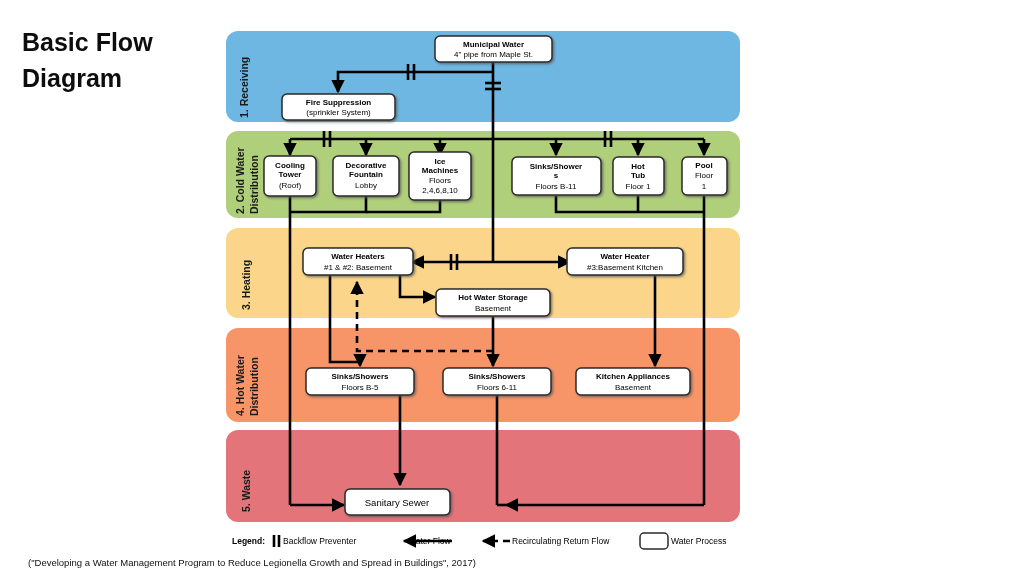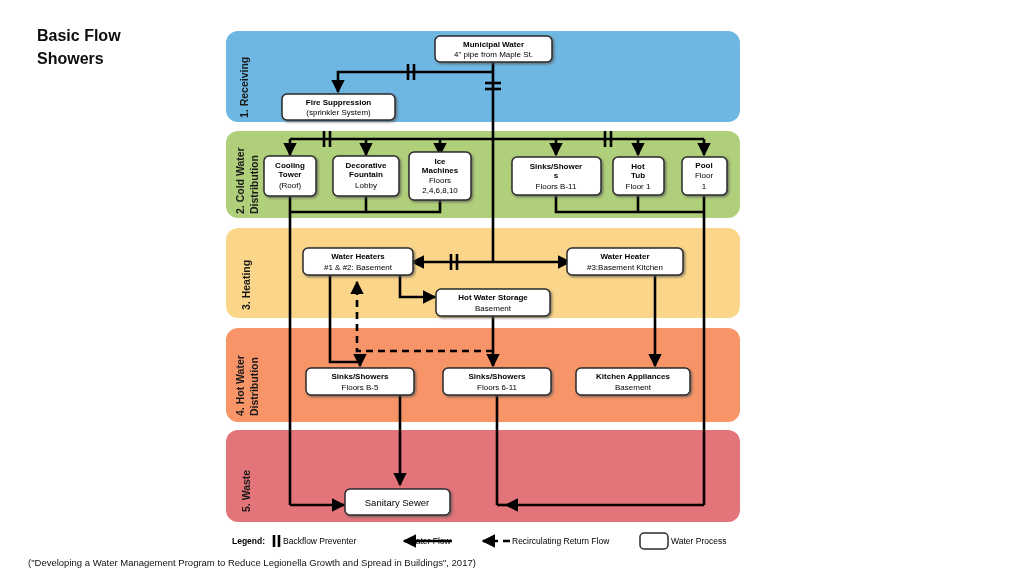--- a/index.html
+++ b/index.html
@@ -2,22 +2,22 @@
 <html><head>
 <meta charset="utf-8">
 <style>
   html,body{margin:0;padding:0;}
   body{
     width:1024px;height:576px;background:#ffffff;overflow:hidden;
     font-family:"Liberation Sans", sans-serif;
     position:relative;
   }
   #title{
-    position:absolute;left:37px;top:24px;width:200px;
-    font-size:16px;font-weight:bold;color:#0d0d0d;line-height:1.45;
+    position:absolute;left:22px;top:24px;width:200px;
+    font-size:25px;font-weight:bold;color:#0d0d0d;line-height:1.45;
   }
   #stage{position:absolute;left:0;top:0;width:1024px;height:576px;}
   .bandlabel{
     font-size:10.5px;font-weight:bold;fill:#1a1a1a;
   }
   .boxtitle{font-size:8px;font-weight:bold;fill:#000;}
   .boxsub{font-size:8px;font-weight:normal;fill:#000;}
   .sewer-label{font-size:9.5px;font-weight:normal;fill:#000;}
   .legend-strong{font-size:8.5px;font-weight:bold;fill:#000;}
   .legend-txt{font-size:8.5px;font-weight:normal;fill:#000;}
@@ -28,21 +28,21 @@
   .flow{stroke:#000;stroke-width:2.6;fill:none;}
   .flowdash{stroke:#000;stroke-width:2.6;fill:none;stroke-dasharray:7 5;}
   .bfp{stroke:#000;stroke-width:2.6;}
   .nodebox{fill:#ffffff;stroke:#2b2b2b;stroke-width:1.5;}
 </style>
 </head>
 <body>
 
 <div id="title">
   <div>Basic Flow</div>
-  <div>Showers</div>
+  <div>Diagram</div>
 </div>
 
 <svg id="stage" viewBox="0 0 1024 576">
   <defs>
     <marker id="arrow" viewBox="0 0 10 10" refX="9" refY="5" markerWidth="5.2" markerHeight="5.2" orient="auto-start-reverse">
       <path d="M0,0 L10,5 L0,10 z" fill="#000"></path>
     </marker>
     <filter id="bshadow" x="-30%" y="-30%" width="180%" height="190%">
       <feDropShadow dx="1.4" dy="1.4" stdDeviation="0.9" flood-color="#555" flood-opacity="0.75"></feDropShadow>
     </filter>

